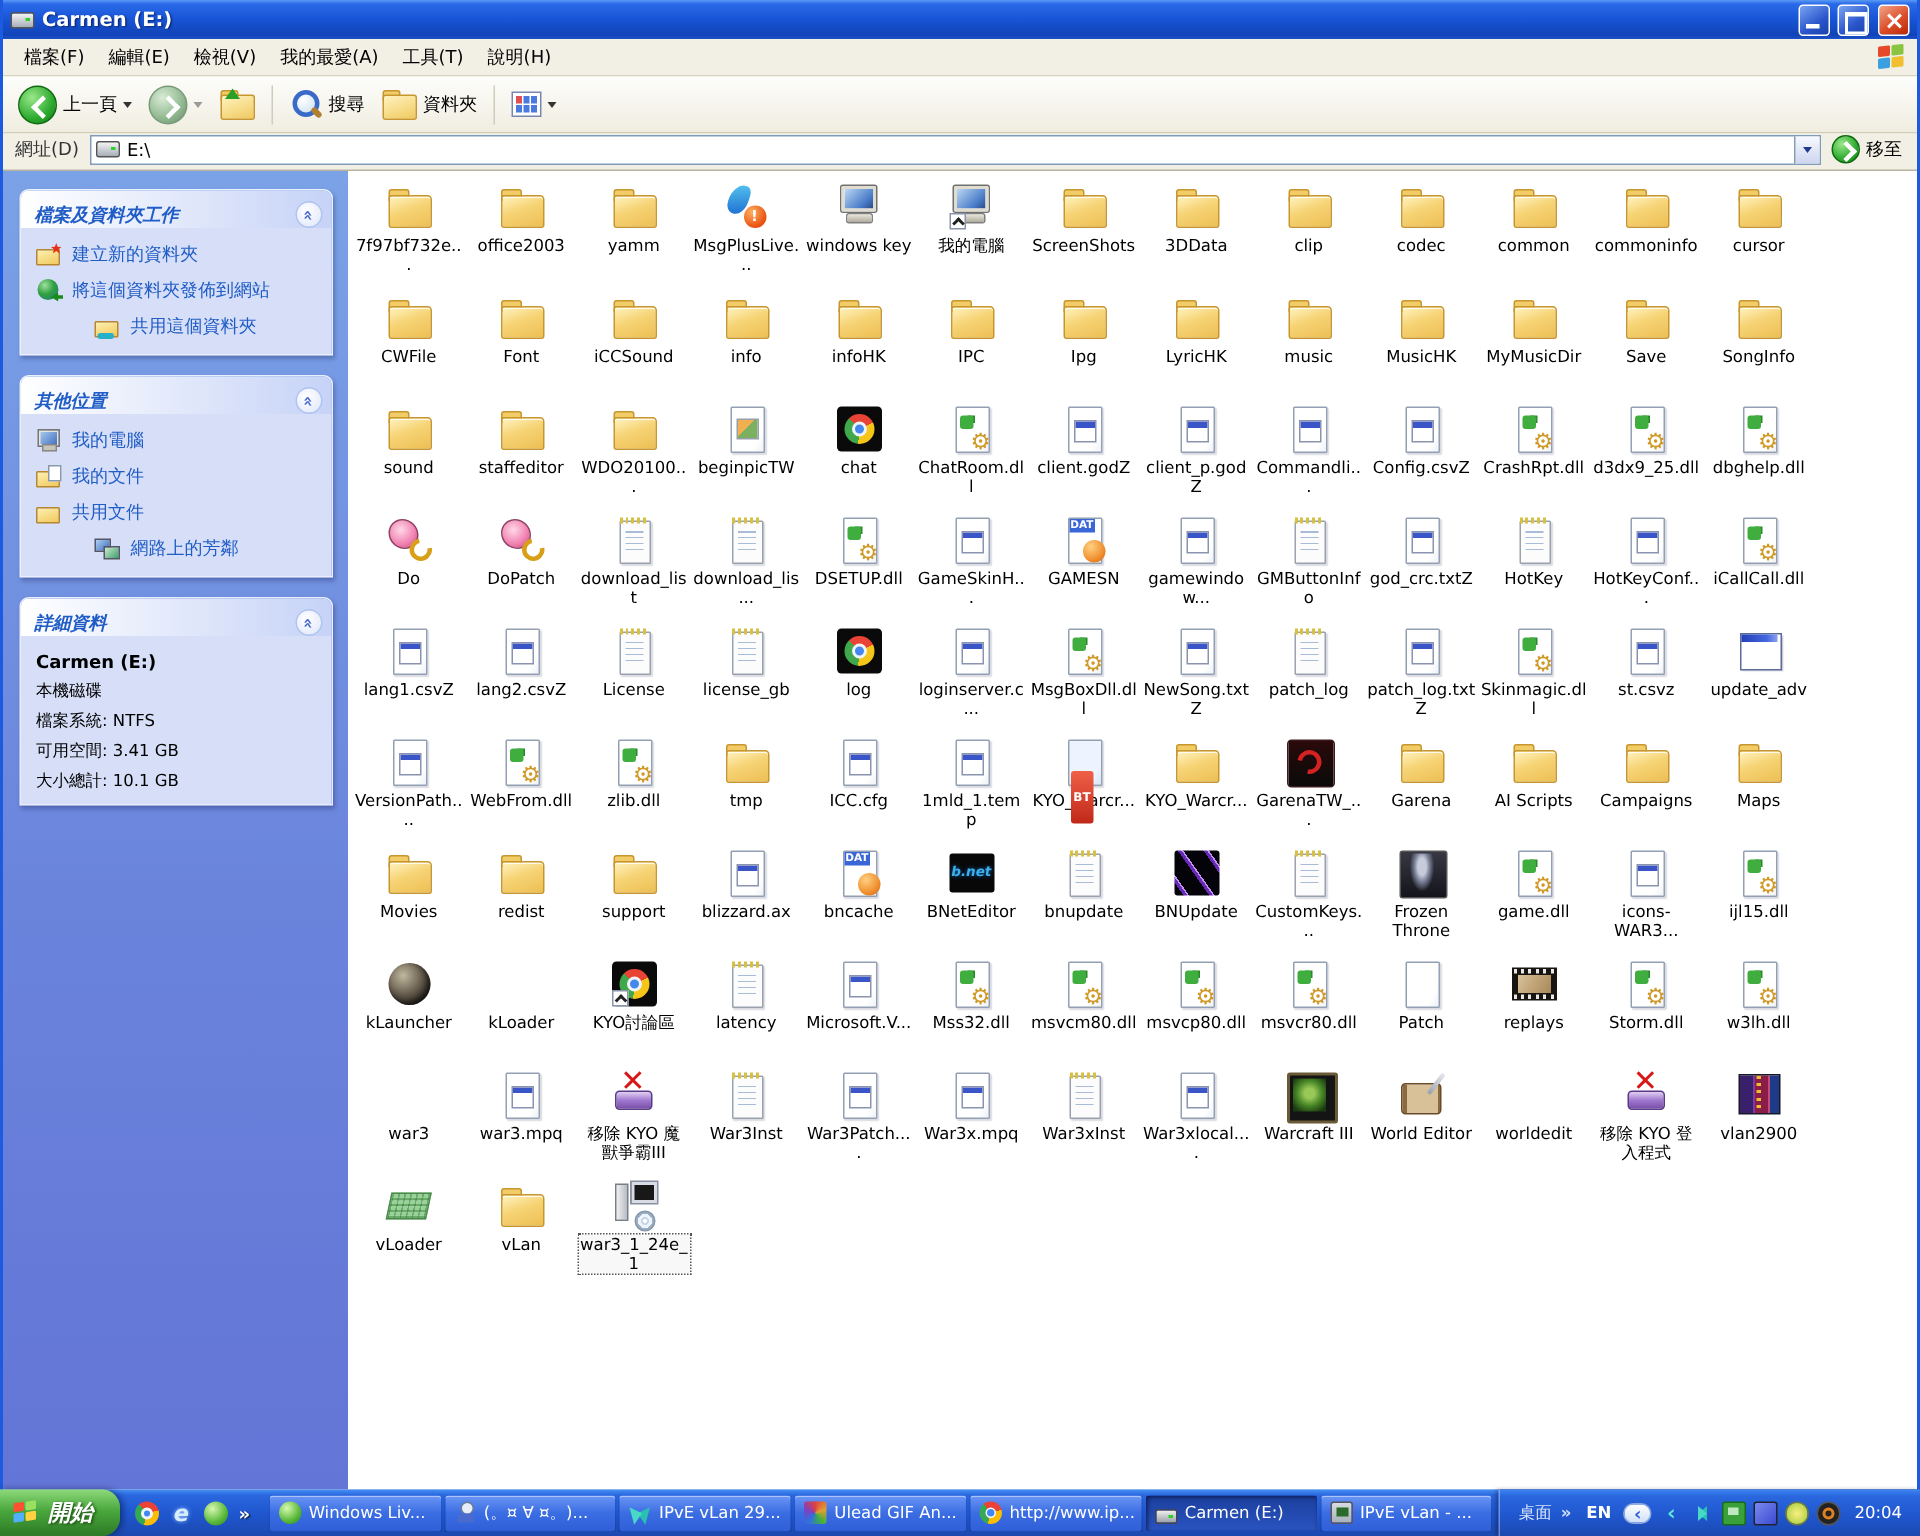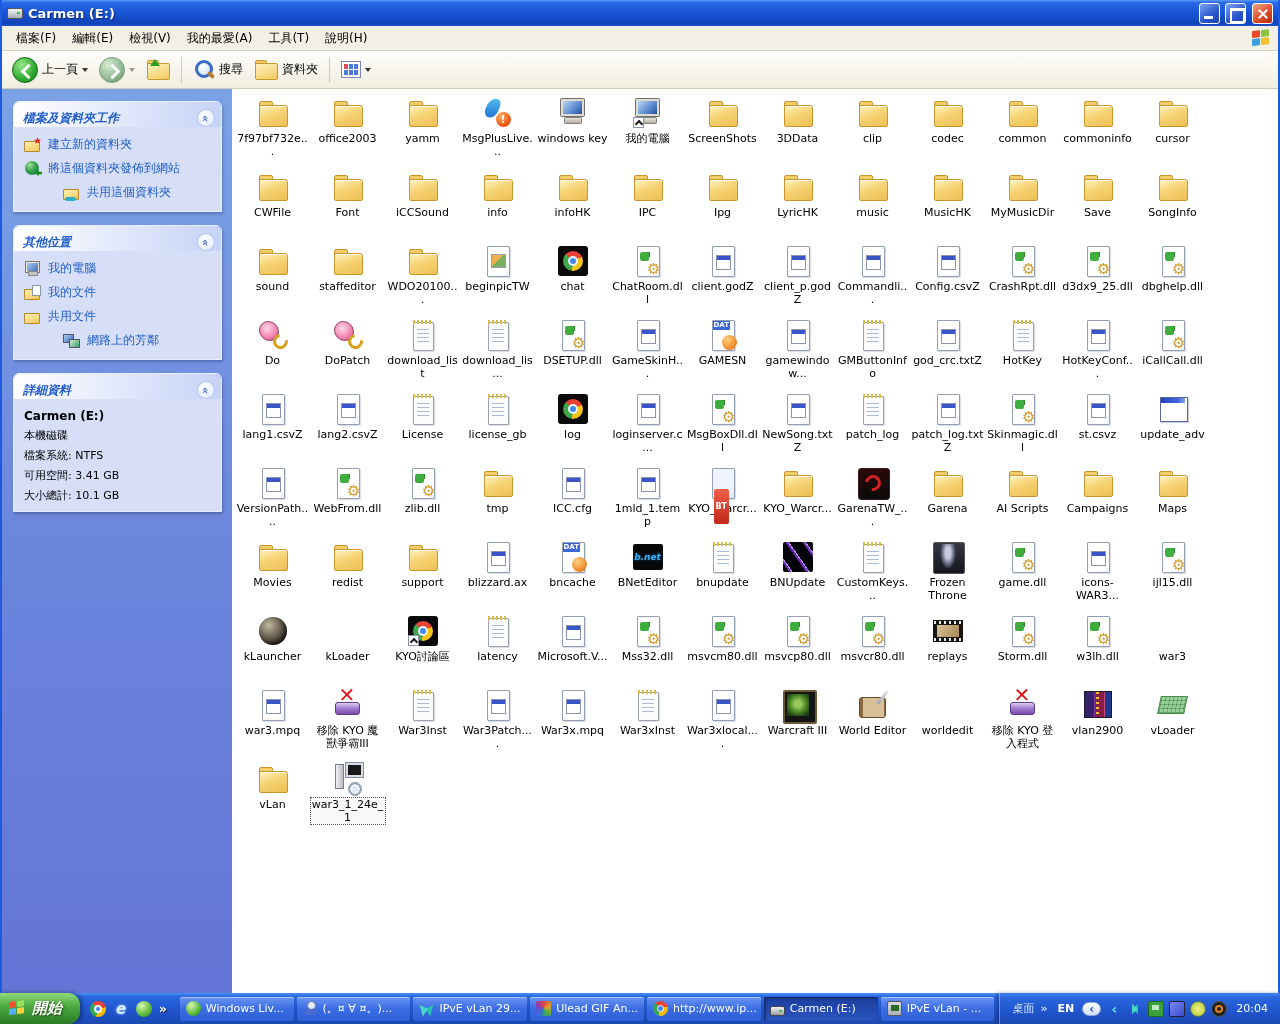--- a/index.html
+++ b/index.html
@@ -267,20 +267,34 @@
             <i></i>
             <i></i>
             <i></i>
             <i></i>
             <i></i>
           </span>
         <span class="dd"></span>
       </span>
     </div>
 
+    <div class="addressbar">
+      <span class="addr-label">網址(D)</span>
+      <span class="addr-box">
+        <span class="drv"></span>
+        <input value="E:\" style="">
+        <span class="addr-drop">
+            <i></i>
+          </span>
+      </span>
+      <span class="go">
+        <span class="ball go-b"></span>
+        <span>移至</span>
+      </span>
+    </div>
 
     <div class="bodyrow">
       <div class="sidebar">
         <div class="pane">
           <div class="pane-h">
             <span>檔案及資料夾工作</span>
             <span class="chev">
                 <span>«</span>
               </span>
           </div>
@@ -844,20 +858,24 @@
               <b>⚙</b>
             </span>
             <span class="lbl">msvcp80.dll</span>
           </div>
           <div class="cell">
             <span class="ic t-dll pgB">
               <i></i>
               <b>⚙</b>
             </span>
             <span class="lbl">msvcr80.dll</span>
+          </div>
+          <div class="cell">
+            <span class="ic t-plainfile pgB"></span>
+            <span class="lbl">Patch</span>
           </div>
           <div class="cell">
             <span class="ic t-film">
               <i></i>
               <u></u>
             </span>
             <span class="lbl">replays</span>
           </div>
           <div class="cell">
             <span class="ic t-dll pgB">

